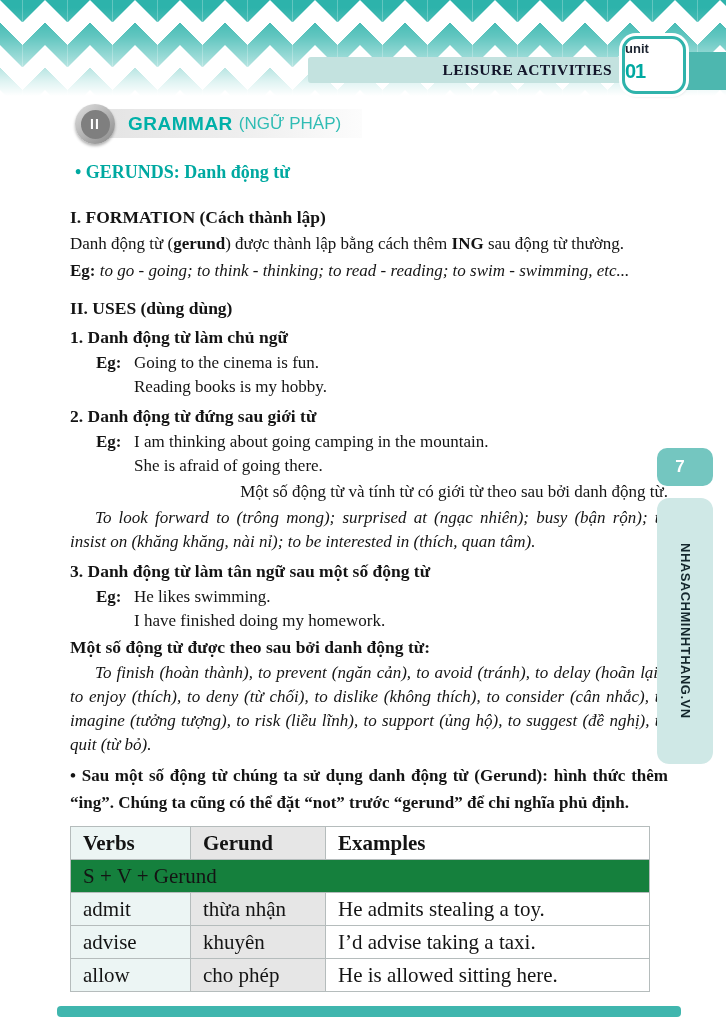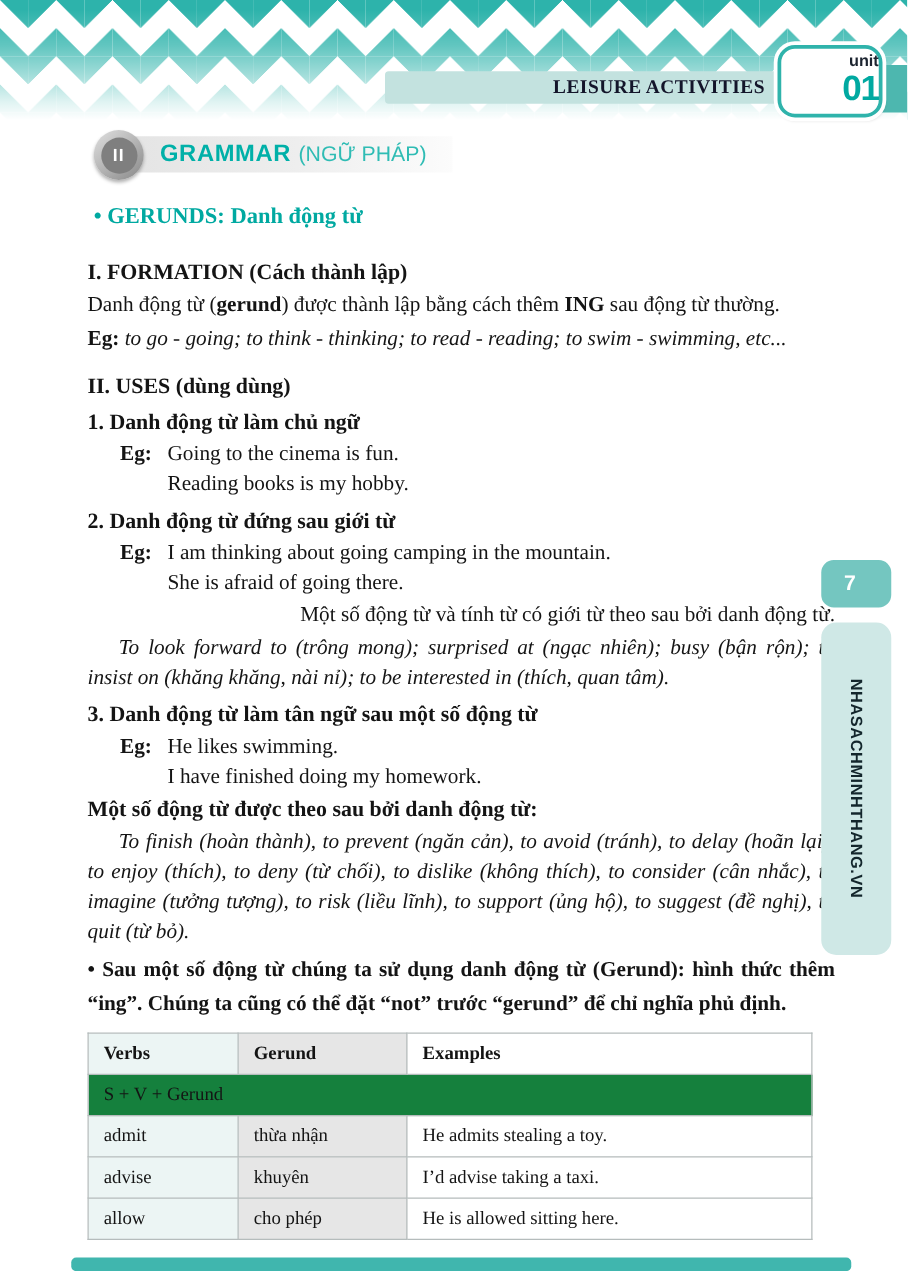--- a/index.html
+++ b/index.html
@@ -19,27 +19,27 @@
     background:linear-gradient(to bottom,rgba(255,255,255,0) 8%,rgba(255,255,255,0.25) 38%,
       rgba(255,255,255,0.55) 62%,rgba(255,255,255,0.85) 85%,#fff 100%);}
 
   .title-bar{position:absolute;left:308px;top:57px;width:318px;height:26px;background:#c3e2df;
     border-radius:3px;display:flex;align-items:center;justify-content:flex-end;
     padding-right:14px;box-sizing:border-box;z-index:3;text-align:center;}
   .title-bar span{font-weight:bold;font-size:15.5px;letter-spacing:.4px;color:#13152a;}
 
   .unit-block{position:absolute;left:648px;top:52px;width:78px;height:38px;background:#4db7af;
     border-radius:0 0 0 6px;z-index:2;}
-  .unit-badge{position:absolute;left:622px;top:36px;width:84px;height:58px;background:#fff;
-    border:3px solid #2fb3ab;border-radius:14px;box-sizing:border-box;text-align:right;z-index:4;
+  .unit-badge{position:absolute;left:622px;top:36px;width:64px;height:58px;background:#fff;
+    border:3px solid #2fb3ab;border-radius:14px;box-sizing:border-box;text-align:left;z-index:4;
     box-shadow:0 0 0 3px #fff,1px 2px 3px rgba(0,0,0,.25);}
   .unit-badge .u-lbl{display:block;font-family:"Liberation Sans",sans-serif;font-weight:bold;
     font-size:13px;color:#1c2430;margin-top:3px;line-height:14px;}
   .unit-badge .u-num{display:block;font-family:"Liberation Sans",sans-serif;font-weight:bold;
-    font-size:28px;color:#00a9a1;line-height:30px;letter-spacing:-1px;margin-left:16px;}
+    font-size:20px;color:#00a9a1;line-height:30px;letter-spacing:-1px;}
 
   
   .gram-bar{position:absolute;left:86px;top:109px;width:276px;height:29px;
     background:linear-gradient(to right,#e3e3e3 0%,#eeeeee 55%,#fcfcfc 100%);
     display:flex;align-items:center;padding-left:42px;box-sizing:border-box;z-index:1;}
   .gram-title{font-family:"Liberation Sans",sans-serif;font-weight:bold;font-size:19px;
     color:#00b0a8;letter-spacing:.5px;}
   .gram-sub{font-family:"Liberation Sans",sans-serif;font-size:17px;color:#2fbcb4;margin-left:6px;}
   .gram-circle{position:absolute;left:75px;top:104px;width:40px;height:40px;border-radius:50%;
     background:linear-gradient(140deg,#dcdcdc 5%,#8d8d8d 95%);display:flex;align-items:center;
@@ -57,21 +57,21 @@
   .mt-first{margin-top:9px;} .mt-p{margin-top:3px;} .mt-sec{margin-top:13px;}
   .mt-sub{margin-top:5px;} .mt-sm{margin-top:2px;}
   .eg{display:flex;margin-left:26px;}
   .eg-label{font-weight:bold;width:38px;flex:none;}
   .eg-lines div{margin-bottom:0;}
   .note{margin-left:20px;text-align:right;}
   .ital{font-style:italic;text-align:justify;text-indent:25px;}
   .rule{font-weight:bold;text-align:justify;line-height:27px;margin-top:5px;}
 
   
-  table.vt{border-collapse:collapse;width:580px;margin-top:10px;font-size:15px;}
+  table.vt{border-collapse:collapse;width:580px;margin-top:10px;font-size:21px;}
   table.vt th,table.vt td{border:1px solid #b5bcbc;padding:4px 12px;height:24px;
     text-align:left;vertical-align:middle;}
   table.vt th{font-weight:bold;}
   .c1{background:#ecf5f4;width:95px;} .c2{background:#e6e6e6;width:110px;} .c3{background:#fff;}
   td.formula{background:#15803d;font-weight:normal;padding-left:40px;}
 
   
   .pg-badge{position:absolute;left:657px;top:448px;width:56px;height:38px;background:#74c6c0;
     border-radius:10px;display:flex;align-items:center;justify-content:center;padding-right:10px;
     box-sizing:border-box;font-family:"Liberation Sans",sans-serif;font-weight:bold;

